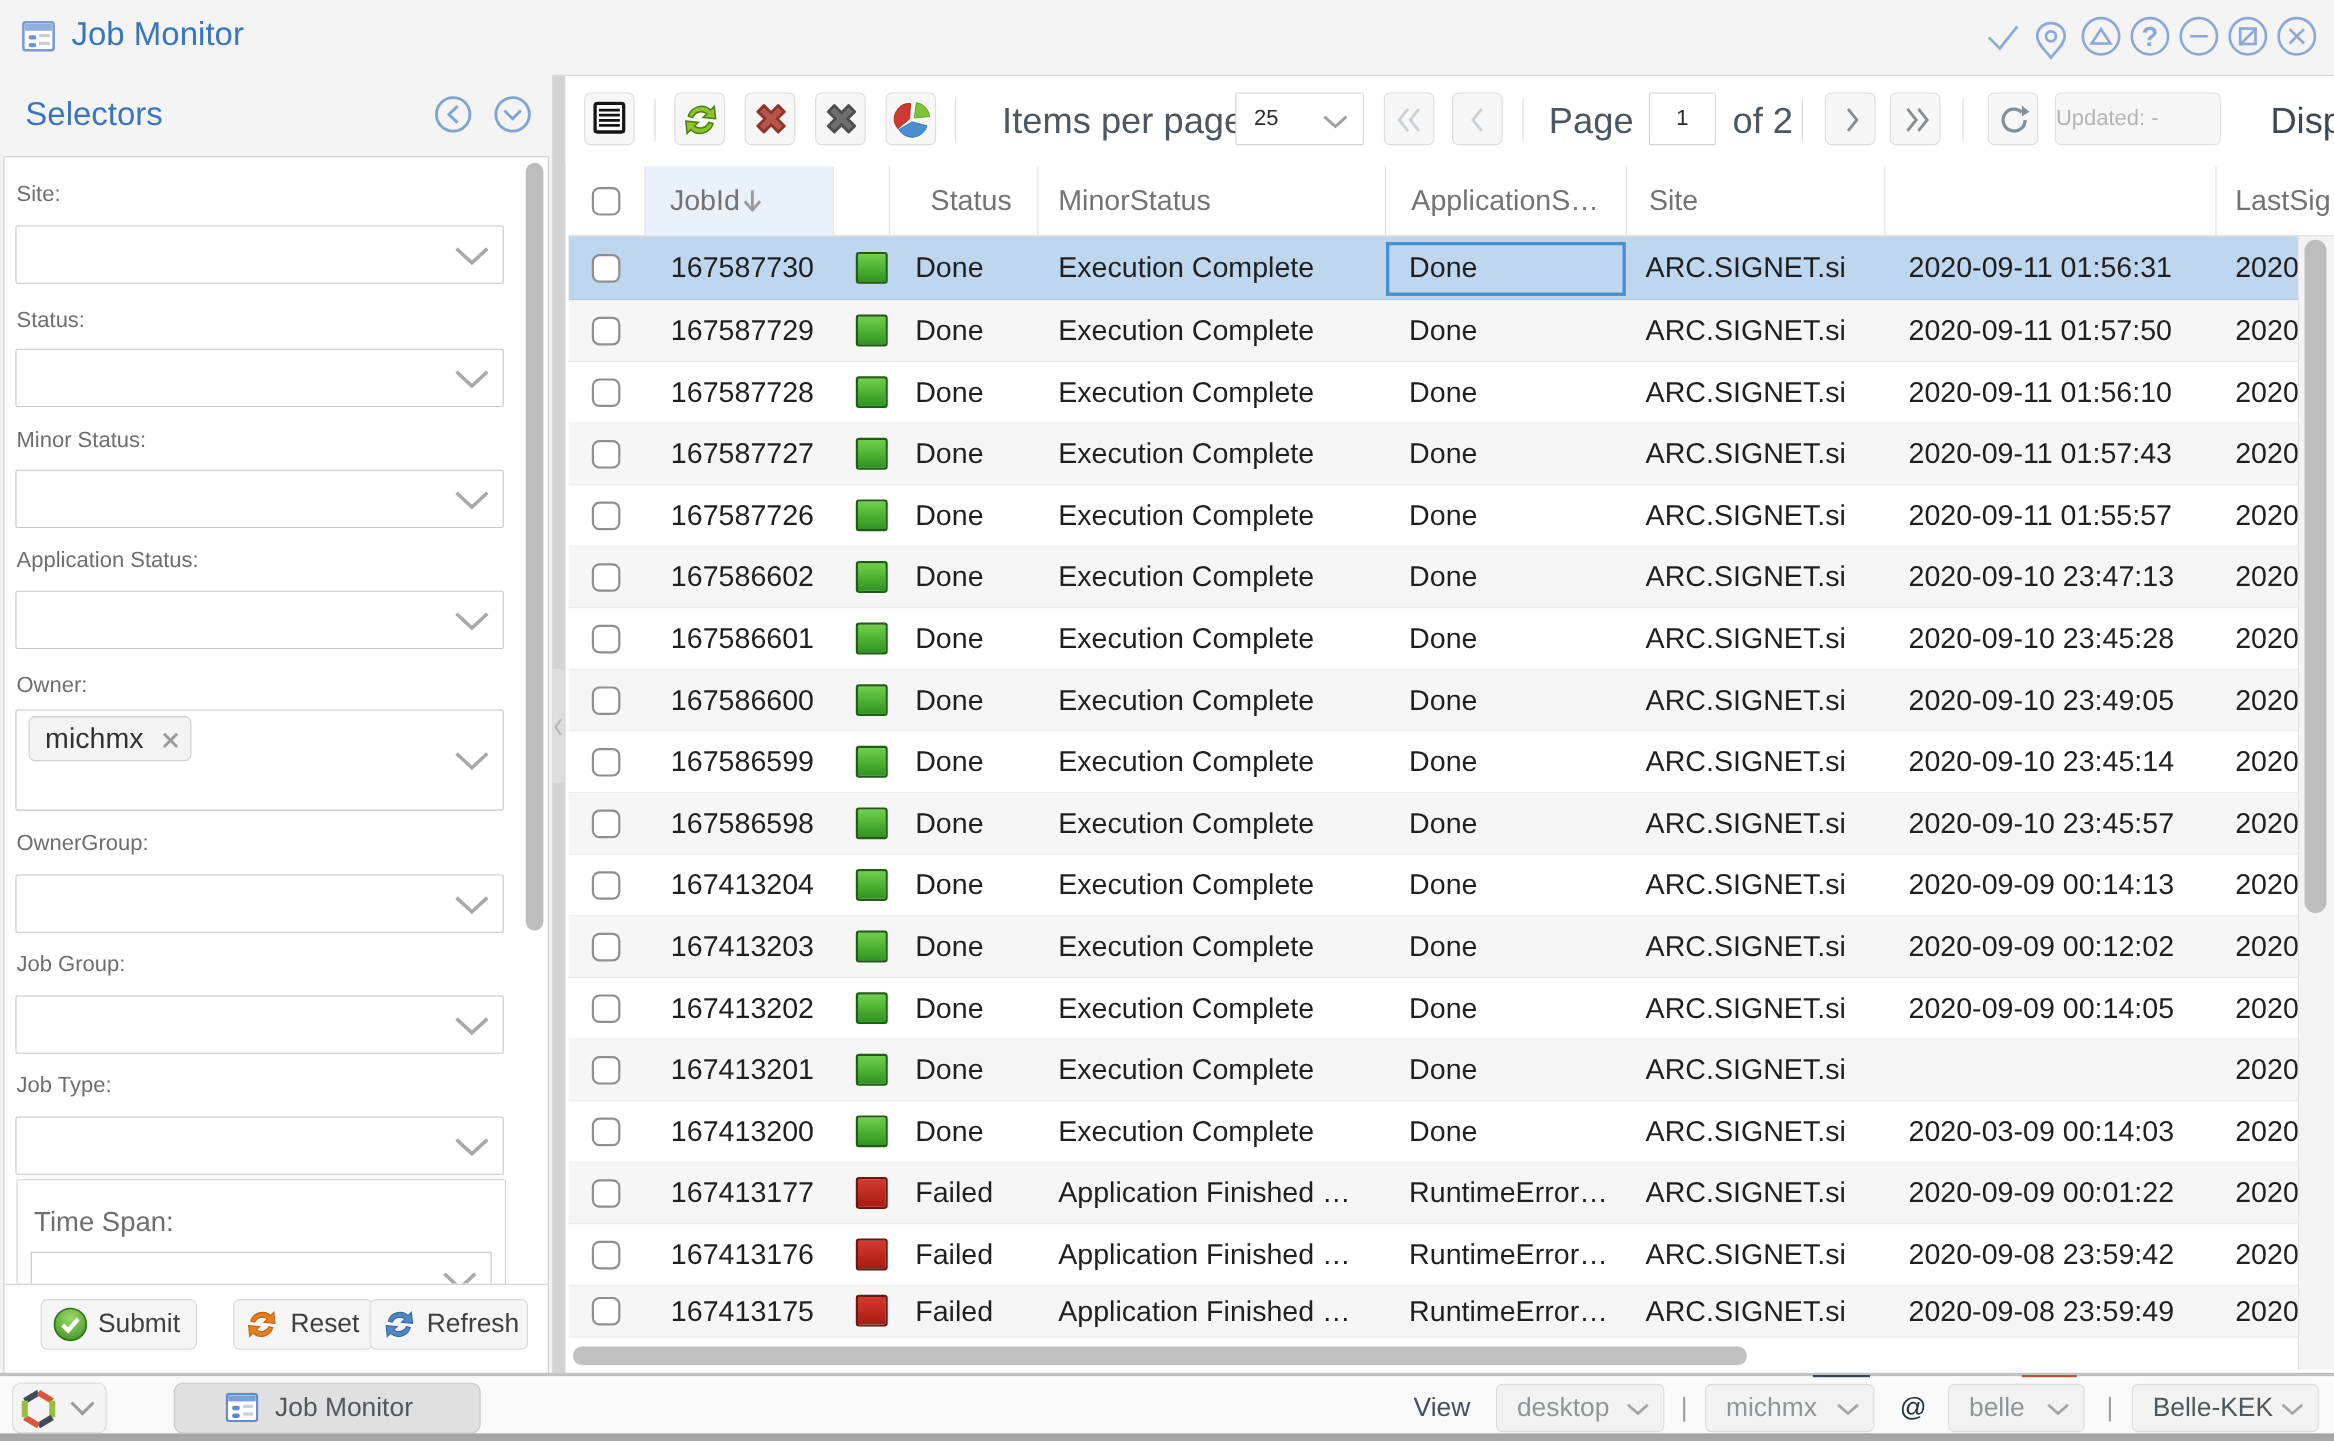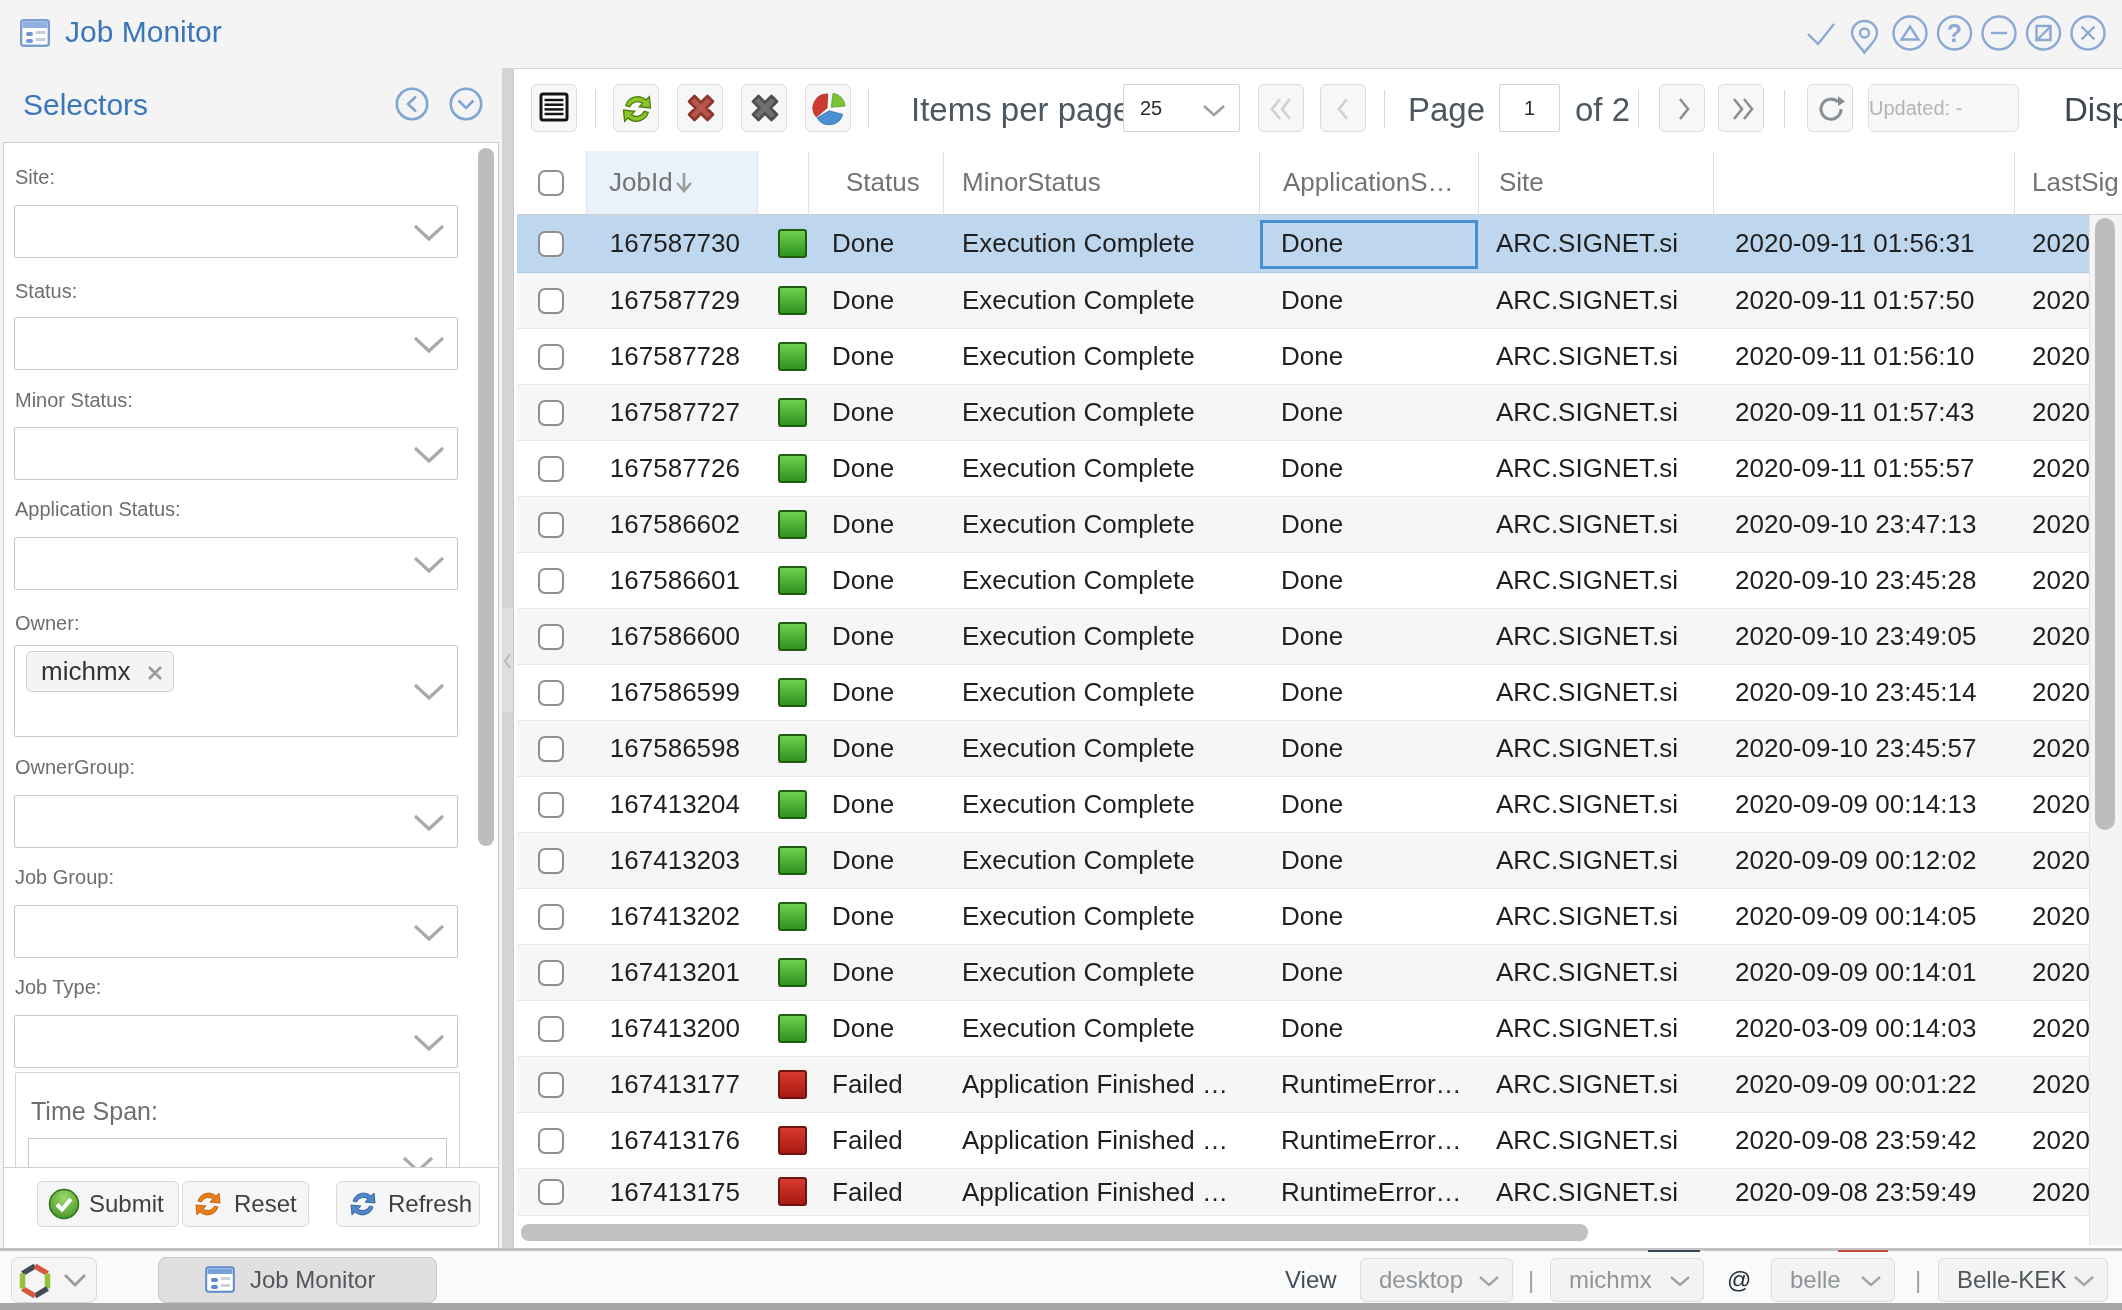--- a/index.html
+++ b/index.html
@@ -176,21 +176,21 @@
             <radialGradient id="gr" cx="0.5" cy="0.3" r="0.8">
               <stop offset="0" stop-color="#9bd96a"></stop>
               <stop offset="1" stop-color="#3d9021"></stop>
             </radialGradient>
           </defs>
       <circle cx="16" cy="16" r="14.5" fill="url(#gr)" stroke="#2e7418" stroke-width="1.5"></circle>
       <polyline points="9,16.5 14,21.5 23,11" fill="none" stroke="#fff" stroke-width="4"></polyline>
     </svg>
     <span style="left:51px">Submit</span>
   </div>
-  <div class="lbtn" style="left:178px;width:127px">
+  <div class="lbtn" style="left:208px;width:127px">
     <svg style="left:9px" width="32" height="32" viewBox="0 0 32 32">
       <g fill="#e5801f" stroke="#c2660c" stroke-width="1">
         <path d="M6 13 A11 11 0 0 1 24 8 L27 5 L28 15 L18 14 L21 11 A7.5 7.5 0 0 0 9.5 14 Z"></path>
         <path d="M26 19 A11 11 0 0 1 8 24 L5 27 L4 17 L14 18 L11 21 A7.5 7.5 0 0 0 22.5 18 Z"></path>
       </g>
     </svg>
     <span style="left:51px">Reset</span>
   </div>
   <div class="lbtn" style="left:332px;width:144px">
     <svg style="left:10px" width="32" height="32" viewBox="0 0 32 32">
@@ -474,21 +474,20 @@
       <span class="c ls">2020-09-11 01:57:33</span>
     </div>
 <div class="row alt" style="top:945px;height:56px">
       <span class="cb"></span>
       <span class="c jid">167413201</span>
       <span class="ic icg"></span>
       <span class="c st">Done</span>
       <span class="c ms">Execution Complete</span>
       <span class="c as">Done</span>
       <span class="c si">ARC.SIGNET.si</span>
-      <span class="c lu">2020-09-09 00:14:01</span>
       <span class="c ls">2020-09-11 01:57:33</span>
     </div>
 <div class="row" style="top:1001px;height:56px">
       <span class="cb"></span>
       <span class="c jid">167413200</span>
       <span class="ic icg"></span>
       <span class="c st">Done</span>
       <span class="c ms">Execution Complete</span>
       <span class="c as">Done</span>
       <span class="c si">ARC.SIGNET.si</span>

